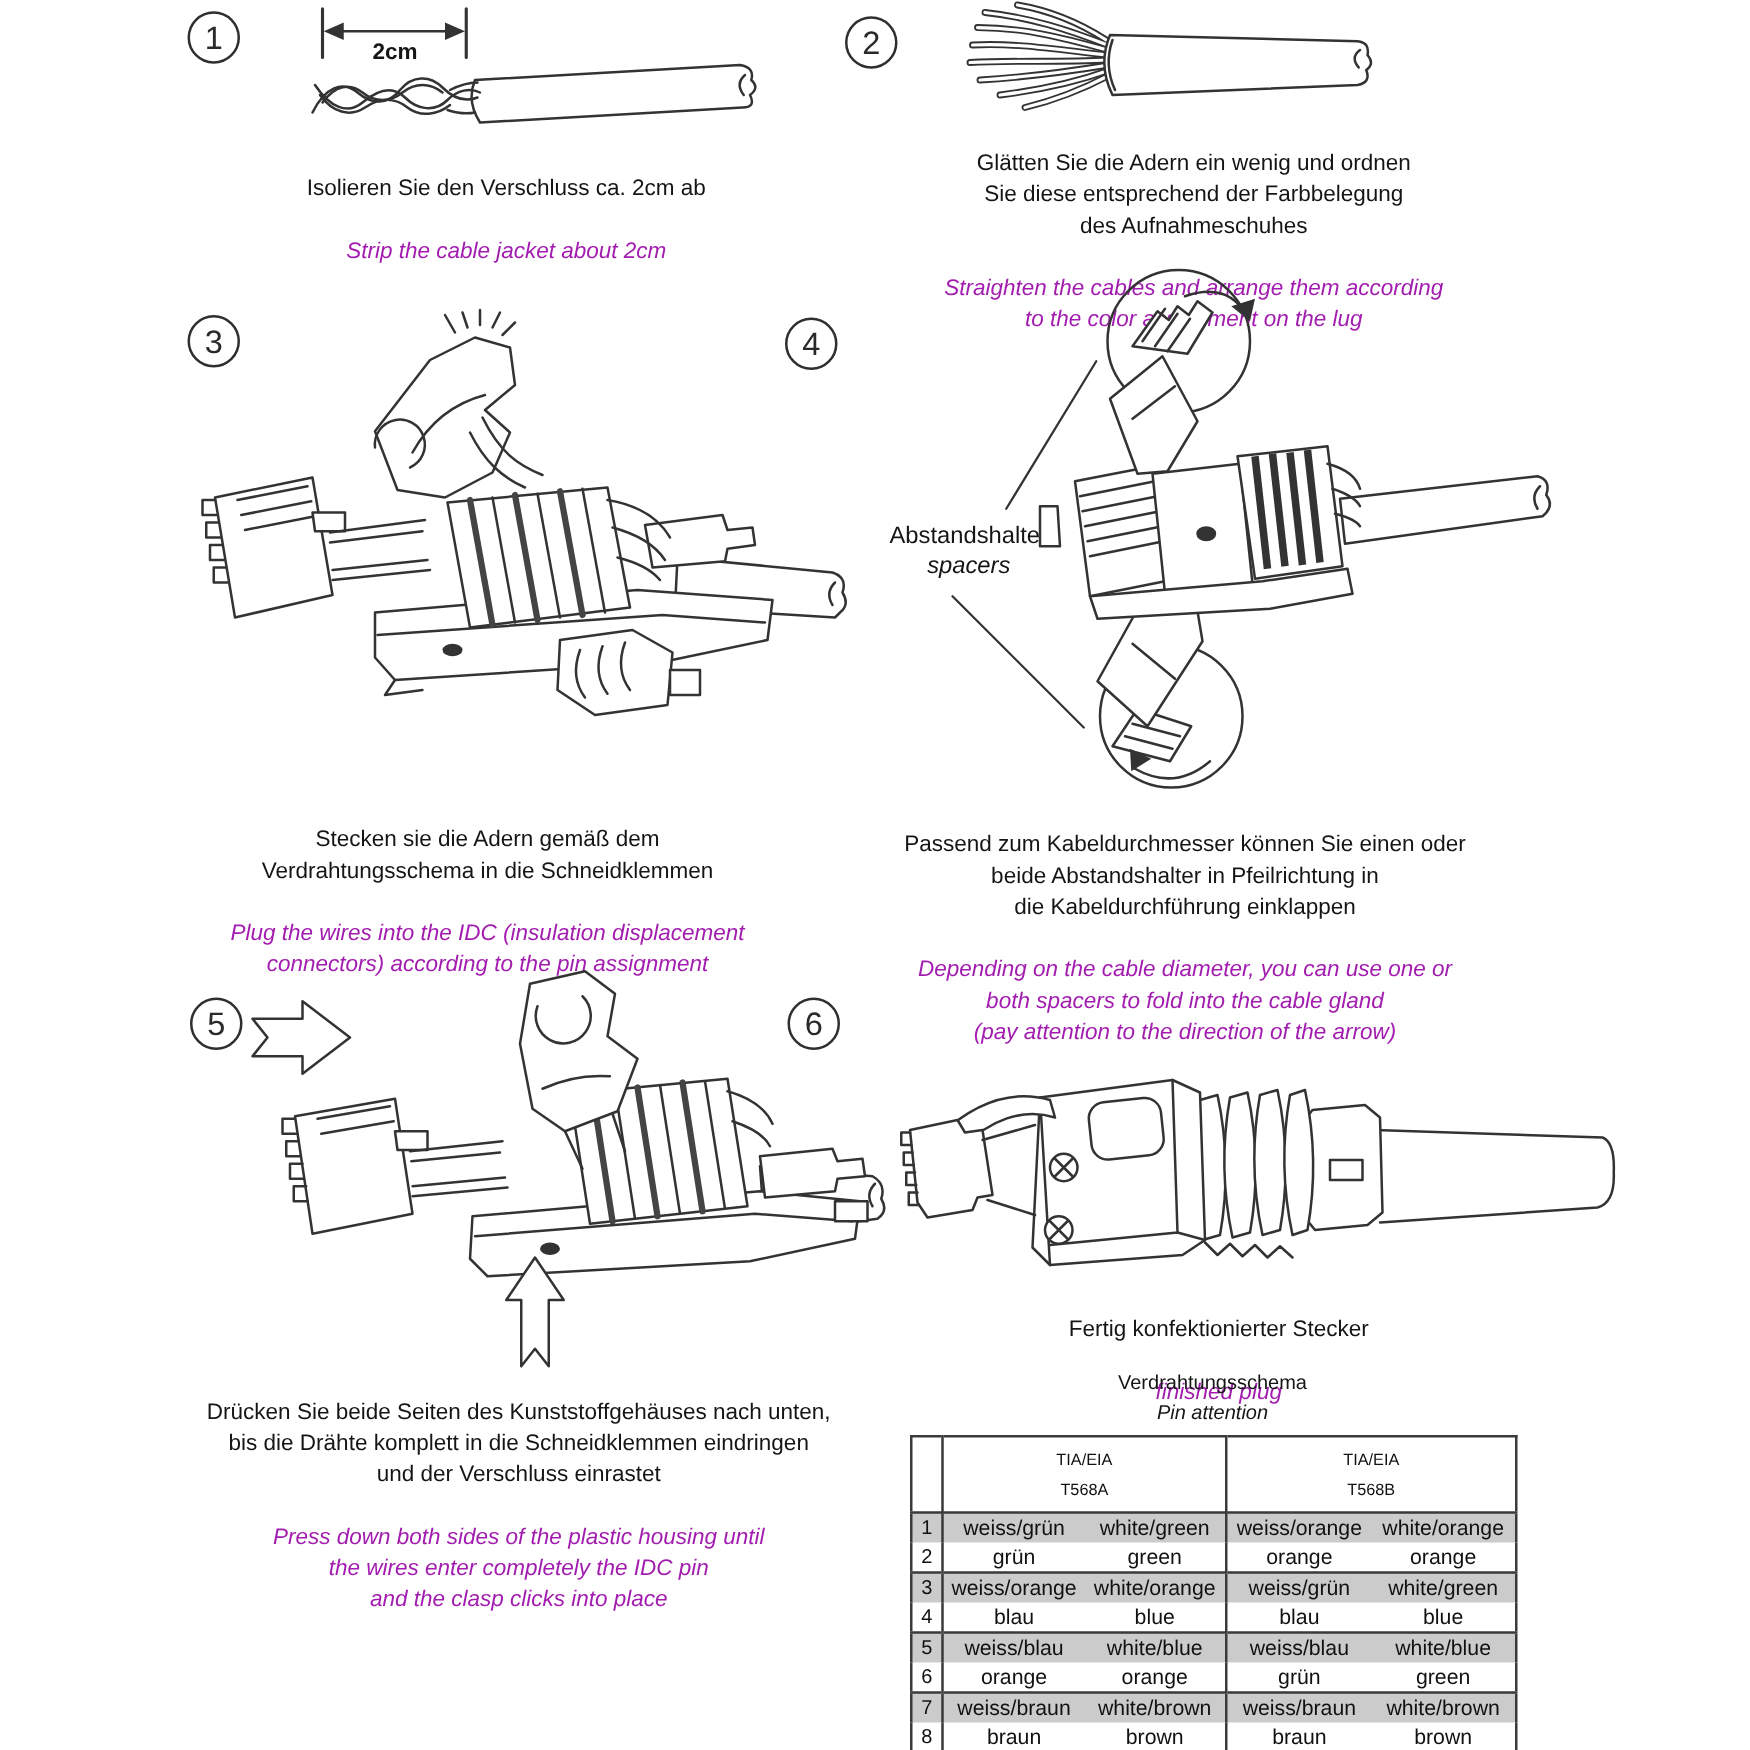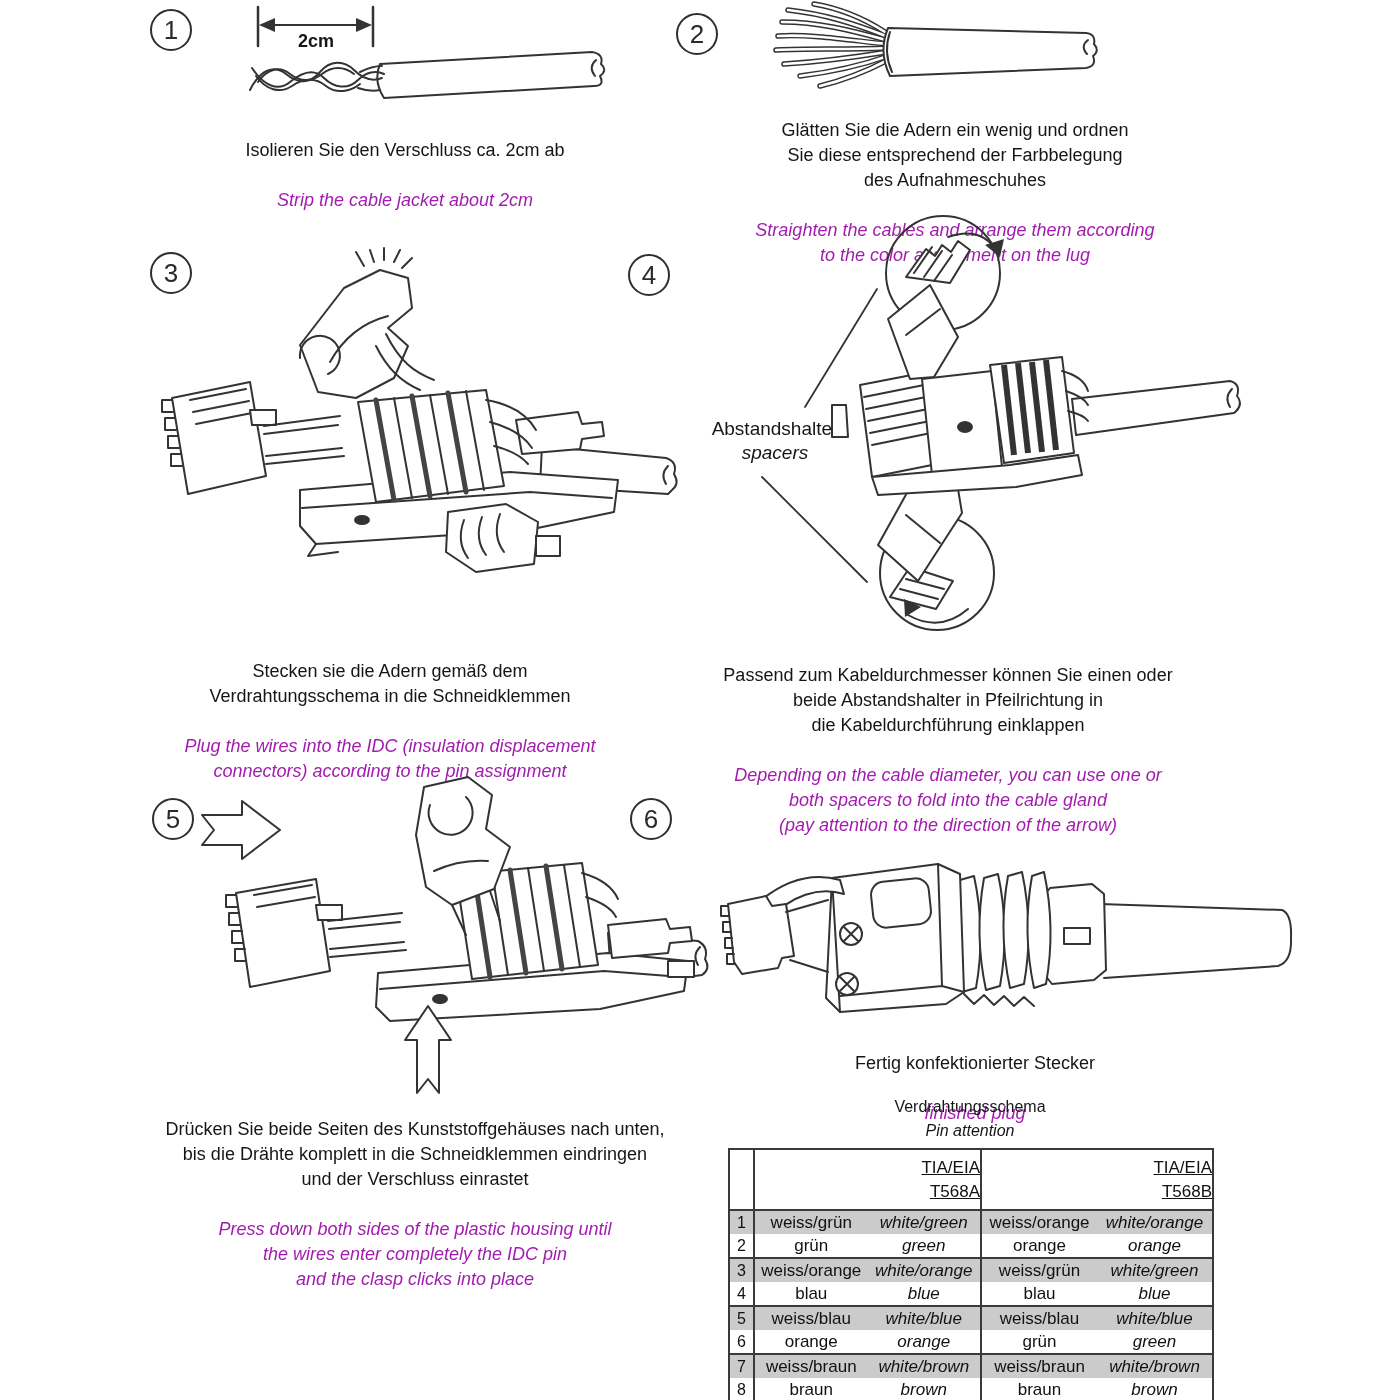--- a/index.html
+++ b/index.html
@@ -27,22 +27,22 @@
   table.pin th{border-bottom:2.5px solid #3a3a3a;height:59px;padding:0;font-weight:normal;}
   table.pin td{height:23px;padding:0;}
   td.cnum{border-right:2px solid #3a3a3a;text-align:center;font-size:16px;}
   td.cola{border-right:2px solid #3a3a3a;}
   th.cnum{border-right:2px solid #3a3a3a;}
   th.cola{border-right:2px solid #3a3a3a;}
   tr.grp td{border-top:2px solid #3a3a3a;}
   tr.shade{background:#cbcbcb;}
   .duo{display:flex;}
   .duo span{flex:1;text-align:center;line-height:23px;white-space:nowrap;}
-  .duo .en{font-style:italic;}
-  .hdr{white-space:pre-line;text-align:right;line-height:24px;font-size:17px;text-decoration:underline;}
+  .duo .en{}
+  .hdr{white-space:pre-line;text-align:center;line-height:24px;font-size:13px;}
   svg{overflow:visible;}
   .ln{stroke:#333;stroke-width:2;fill:none;stroke-linecap:round;stroke-linejoin:round;}
   .lnf{stroke:#333;stroke-width:2;fill:#fff;stroke-linejoin:round;}
   .fill{fill:#333;stroke:none;}
 </style>
 </head>
 <body>
 
 <div class="abs step-circle" style="left:150px;top:9px;">
   <span>1</span>

